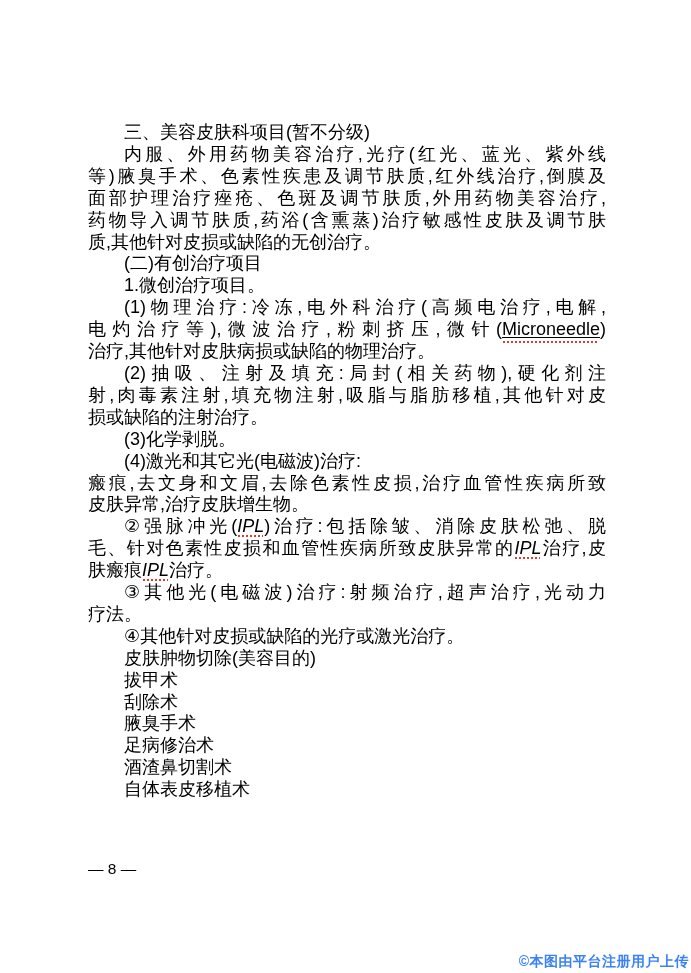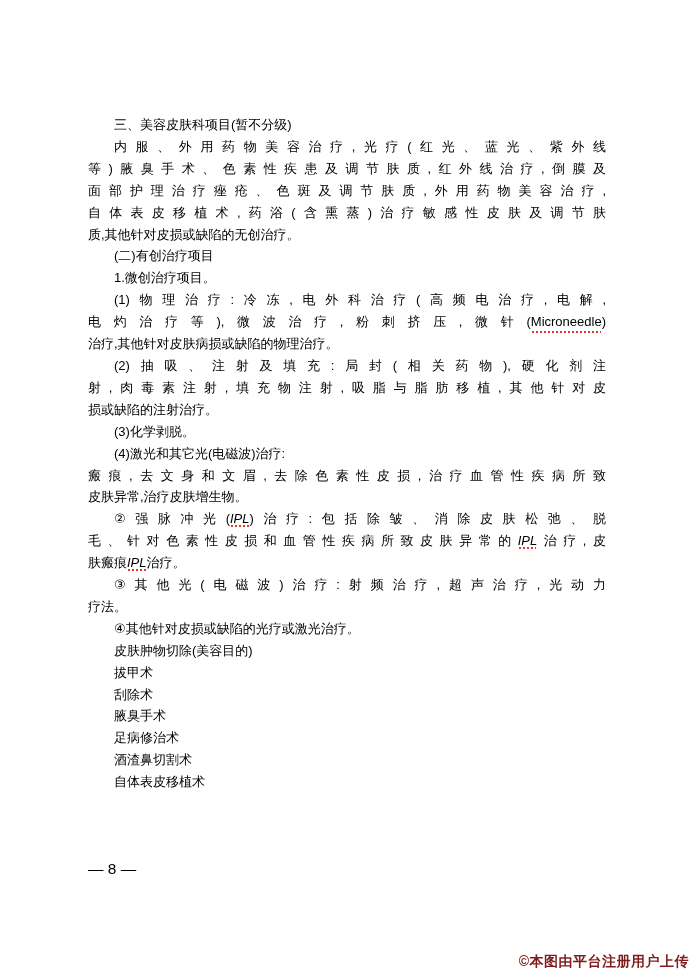--- a/index.html
+++ b/index.html
@@ -12,39 +12,40 @@
     width: 691px;
     height: 973px;
     background: #ffffff;
     overflow: hidden;
     font-family: "Liberation Sans", "DejaVu Sans", sans-serif;
     color: #000000;
   }
   .content {
     position: absolute;
     left: 88px;
-    top: 114px;
+    top: 122px;
     width: 518px;
-    font-size: 13px;
+    font-size: 18px;
     line-height: 21.9px;
     letter-spacing: 0;
   }
   .line {
     min-height: 21.9px;
   }
   .line.indent {
     text-indent: 2em;
   }
   .line.full {
     text-align: justify;
     text-align-last: justify;
   }
   
   .usq {
     position: relative;
+    text-decoration: underline;
     text-decoration-thickness: 1px;
     text-underline-offset: 2px;
   }
   .usq::after {
     content: "";
     position: absolute;
     left: 1px;
     right: 1px;
     bottom: -4px;
     height: 2px;
@@ -71,39 +72,39 @@
     font-size: 15.5px;
     line-height: 22px;
     color: #000000;
   }
   .watermark {
     position: absolute;
     right: 2px;
     bottom: 2px;
     font-size: 14px;
     font-weight: bold;
-    color: #7f1d1d;
+    color: #3b82f6;
     text-shadow:
       -1px -1px 0 #ffffff,
        1px -1px 0 #ffffff,
       -1px  1px 0 #ffffff,
        1px  1px 0 #ffffff;
     letter-spacing: 0.5px;
   }
 </style>
 </head>
 <body>
 
 <div class="page">
   <div class="content" id="doc-lines">
       <div class="line indent"><span>三、美容皮肤科项目(暂不分级)</span></div>
       <div class="line indent full"><span>内服、外用药物美容治疗,光疗(红光、蓝光、紫外线</span></div>
       <div class="line full"><span>等)腋臭手术、色素性疾患及调节肤质,红外线治疗,倒膜及</span></div>
       <div class="line full"><span>面部护理治疗痤疮、色斑及调节肤质,外用药物美容治疗,</span></div>
-      <div class="line full"><span>自体表皮移植术,药浴(含熏蒸)治疗敏感性皮肤及调节肤</span></div>
+      <div class="line full"><span>药物导入调节肤质,药浴(含熏蒸)治疗敏感性皮肤及调节肤</span></div>
       <div class="line"><span>质,其他针对皮损或缺陷的无创治疗。</span></div>
       <div class="line indent"><span>(二)有创治疗项目</span></div>
       <div class="line indent"><span>1.微创治疗项目。</span></div>
       <div class="line indent full"><span>(1)物理治疗:冷冻,电外科治疗(高频电治疗,电解,</span></div>
       <div class="line full"><span>电灼治疗等),微波治疗,粉刺挤压,微针(</span><span class="usq">Microneedle</span><span>)</span></div>
       <div class="line"><span>治疗,其他针对皮肤病损或缺陷的物理治疗。</span></div>
       <div class="line indent full"><span>(2)抽吸、注射及填充:局封(相关药物),硬化剂注</span></div>
       <div class="line full"><span>射,肉毒素注射,填充物注射,吸脂与脂肪移植,其他针对皮</span></div>
       <div class="line"><span>损或缺陷的注射治疗。</span></div>
       <div class="line indent"><span>(3)化学剥脱。</span></div>

